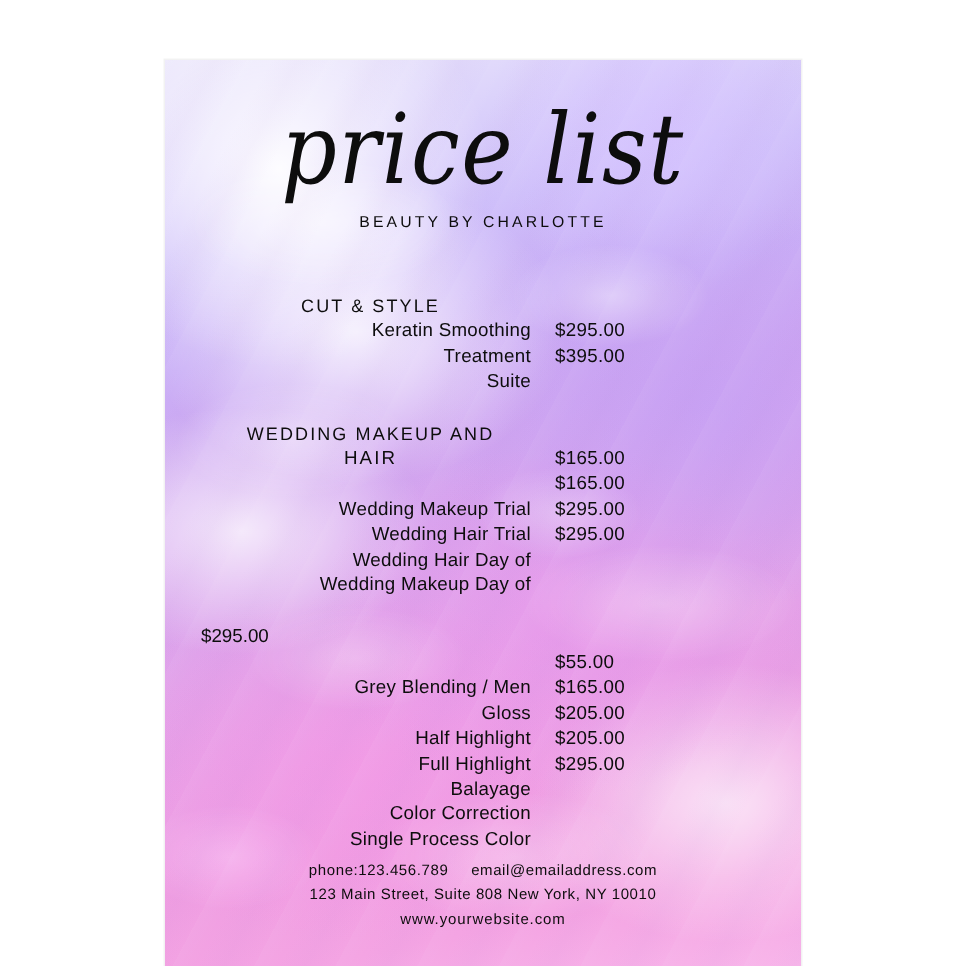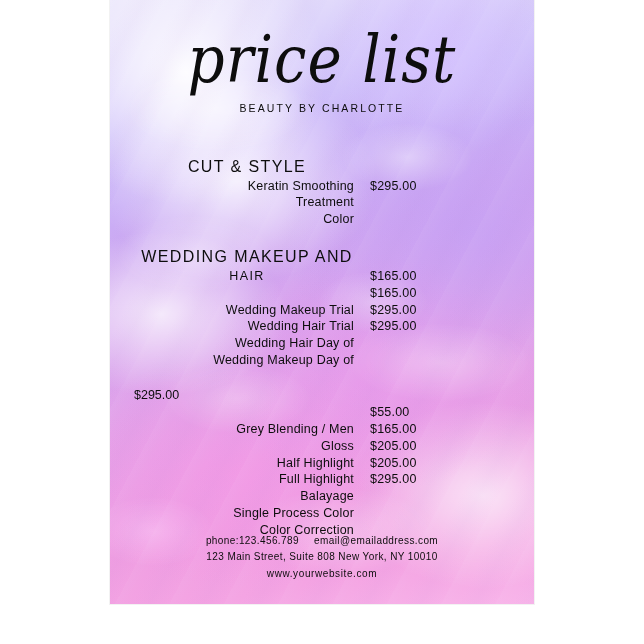--- a/index.html
+++ b/index.html
@@ -12,21 +12,21 @@
     background: #ffffff;
     font-family: "Liberation Sans", sans-serif;
     overflow: hidden;
   }
   .stage {
     position: relative;
     width: 644px;
     height: 644px;
     background: #ffffff;
     display: flex;
-    align-items: flex-start;
+    align-items: flex-end;
     justify-content: center;
   }
   
   .poster {
     position: relative;
     width: 424px;
     height: 604px;
     overflow: hidden;
     box-shadow: 0 0 0 1px rgba(0,0,0,0.05);
     background:
@@ -147,21 +147,21 @@
   .sec-title-row {
     display: flex;
     align-items: baseline;
     line-height: 1.35;
   }
   .sec-title-row .name {
     width: 236px;
     text-align: center;
     padding-right: 10px;
     box-sizing: border-box;
-    font-size: 16px;
+    font-size: 12px;
     letter-spacing: 1.4px;
     color: #0d0d0d;
   }
   .sec-title-row .price {
     width: 120px;
     text-align: left;
     font-size: 12.5px;
     color: #0d0d0d;
   }
   
@@ -202,23 +202,24 @@
             <div class="name">CUT &amp; STYLE</div>
             <div class="price"></div>
           </div>
           <div class="rows">
             <div class="row">
               <div class="name">Keratin Smoothing</div>
               <div class="price">$295.00</div>
             </div>
             <div class="row">
               <div class="name">Treatment</div>
-            </div>
-            <div class="row">
-              <div class="name">Color</div>
+              <div class="price">$395.00</div>
+            </div>
+            <div class="row">
+              <div class="name">Suite</div>
               <div class="price"></div>
             </div>
           </div>
         </div>
 
         <div class="section-gap"></div>
 
         <div class="section">
           <div class="sec-title-row">
             <div class="name">WEDDING MAKEUP AND</div>
@@ -277,25 +278,25 @@
             </div>
             <div class="row">
               <div class="name">Full Highlight</div>
               <div class="price">$295.00</div>
             </div>
             <div class="row">
               <div class="name">Balayage</div>
               <div class="price"></div>
             </div>
             <div class="row">
+              <div class="name">Color Correction</div>
+              <div class="price"></div>
+            </div>
+            <div class="row">
               <div class="name">Single Process Color</div>
-              <div class="price"></div>
-            </div>
-            <div class="row">
-              <div class="name">Color Correction</div>
               <div class="price"></div>
             </div>
           </div>
         </div>
 
       </div>
 
       <div class="footer">
         <div class="line1">
           <span>phone:123.456.789</span>

